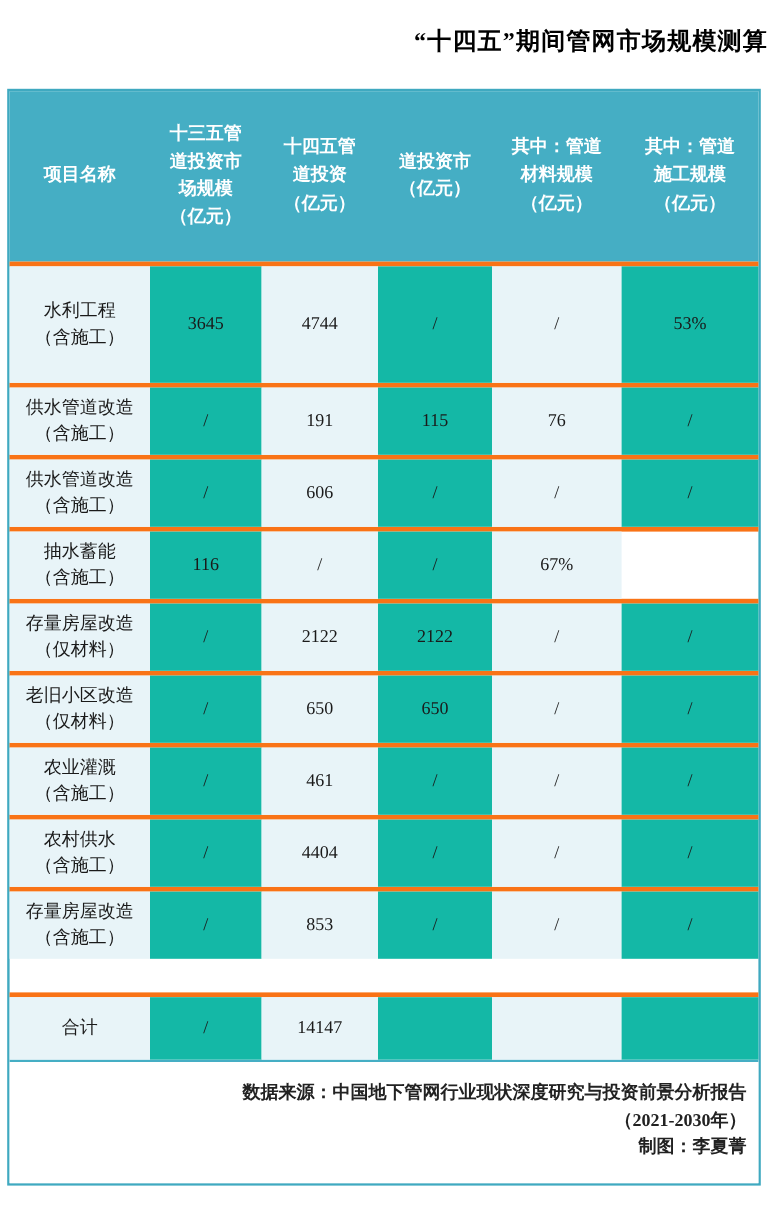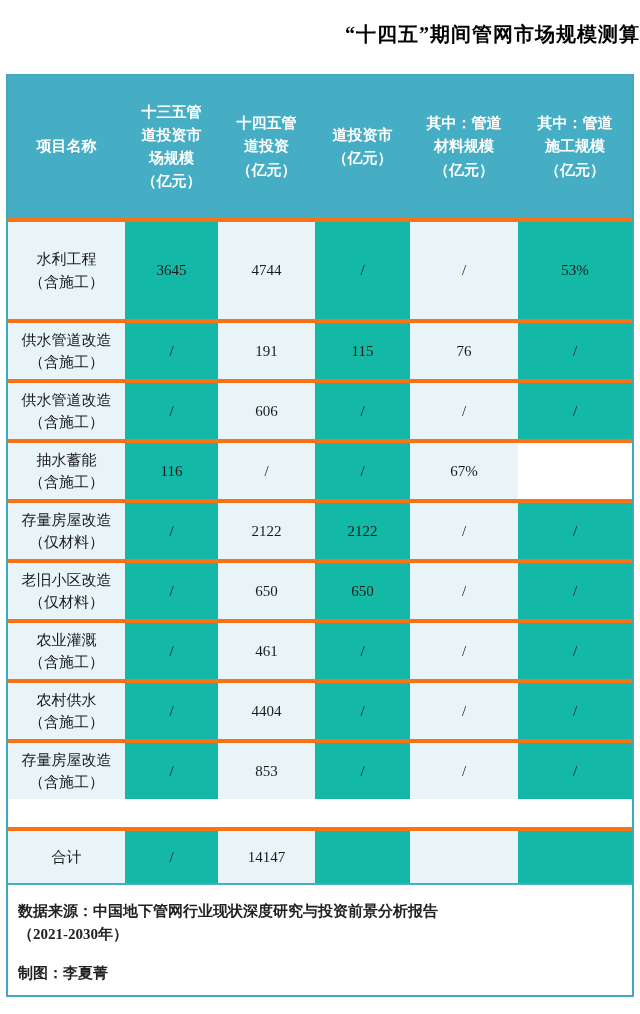--- a/index.html
+++ b/index.html
@@ -57,28 +57,28 @@
     padding: 4px 2px;
     background: #14b8a6;
   }
   .row .cell:nth-child(odd) { background: #E8F4F8; }
   .row.tall { min-height: 101px; }
   .row.total-row { min-height: 56px; margin-top: 28px; }
   .table-footer {
     border-top: 2px solid #45AEC4;
     min-height: 103px;
     background: #ffffff;
-    text-align: left;
+    text-align: right;
     font-weight: bold;
     font-size: 15px;
     line-height: 1.5;
     padding: 15px 10px 10px 10px;
     color: #222222;
   }
-  .footer-credit { margin-top: 17px; }
+  .footer-credit { }
 </style>
 </head>
 <body>
 
 <div class="page">
 
   <h1 class="page-title">“十四五”期间管网市场规模测算</h1>
 
   <div class="market-table">
 

